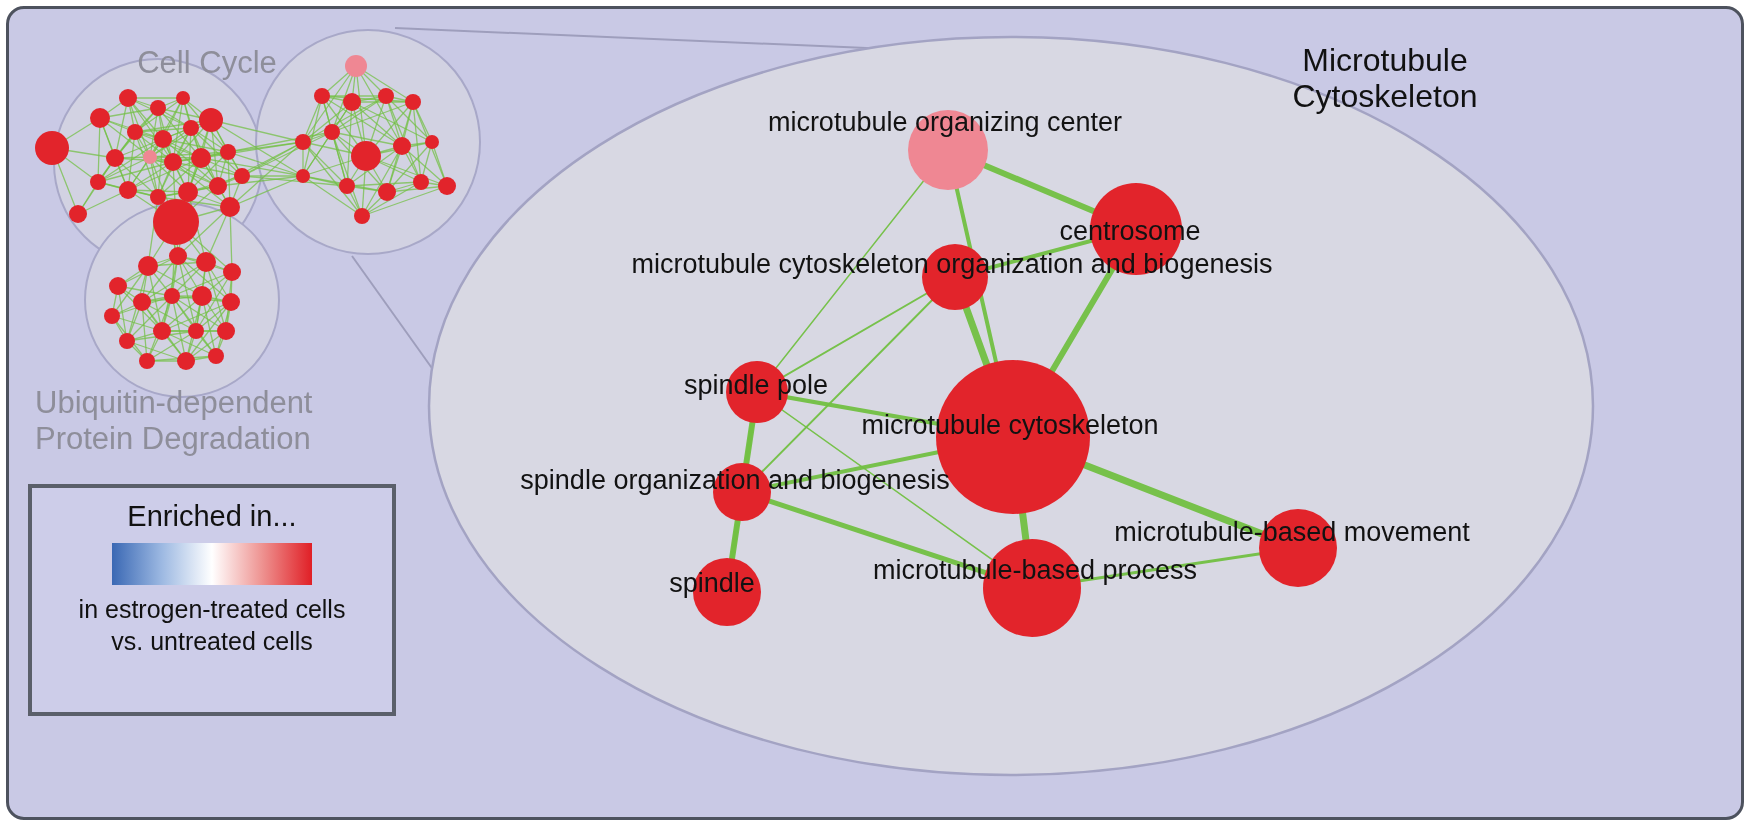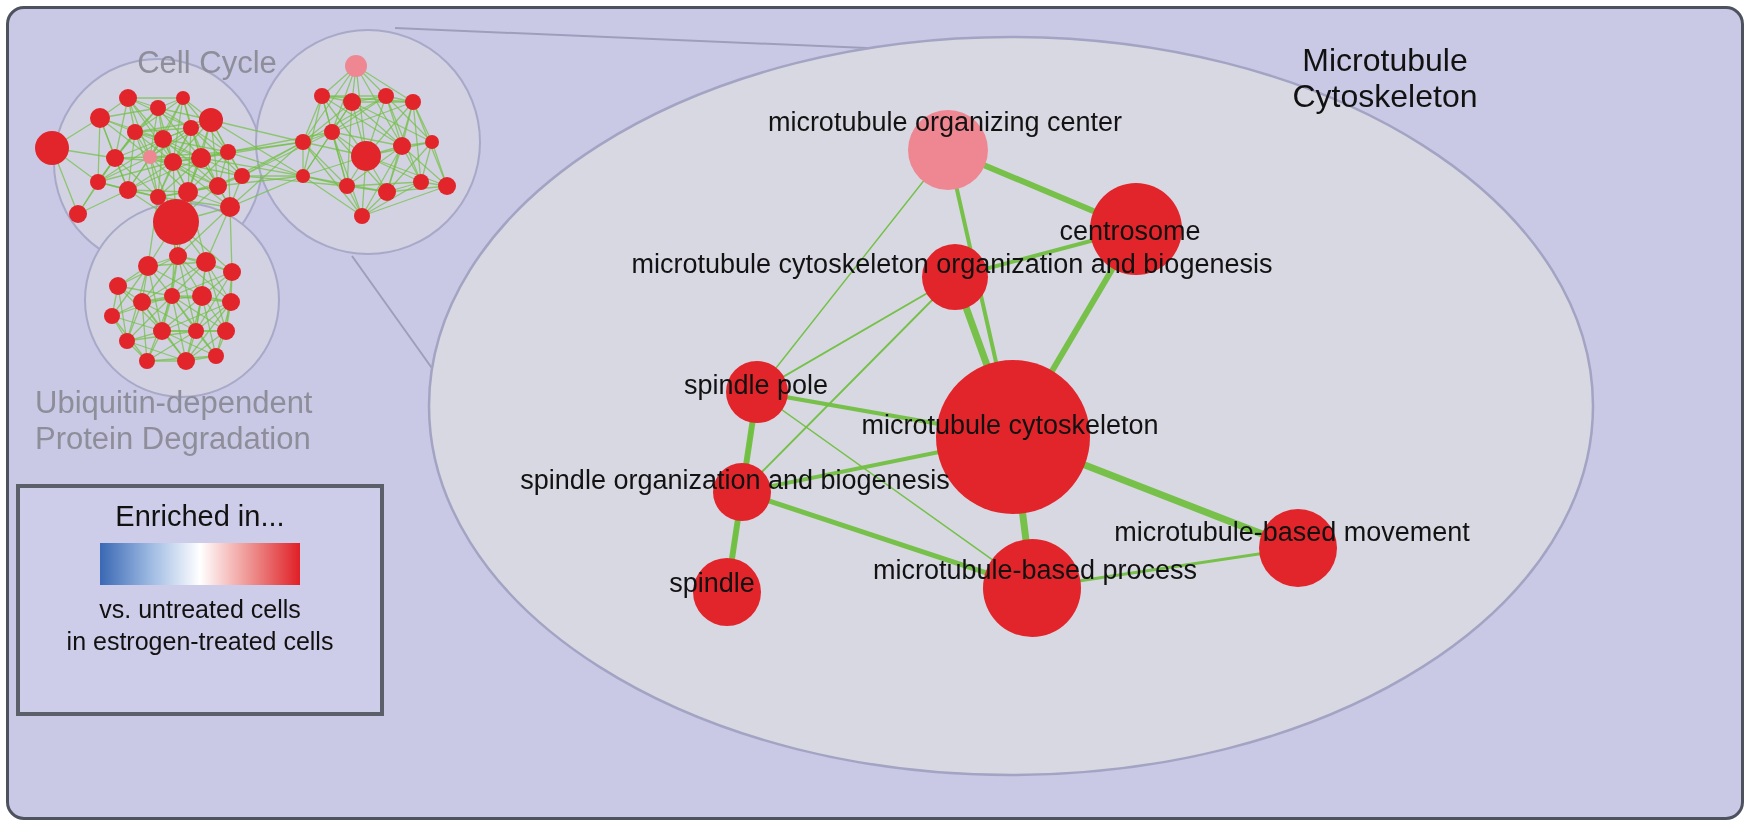--- a/index.html
+++ b/index.html
@@ -21,21 +21,21 @@
     position: absolute;
     left: 0; top: 0;
   }
   text { font-family: "Liberation Sans", sans-serif; }
   .gray-label   { font-size: 31px; fill: #8e8e9a; }
   .black-title  { font-size: 32px; fill: #111111; }
   .detail-label { font-size: 27px; fill: #121212; }
 
   .legend {
     position: absolute;
-    left: 16px; top: 484px;
+    left: 28px; top: 484px;
     width: 368px; height: 232px;
     box-sizing: border-box;
     border: 4px solid #5a5f6a;
     background: #cdcde9;
     display: flex;
     flex-direction: column;
     align-items: center;
     color: #111111;
   }
   .legend-title {
@@ -511,18 +511,18 @@
     <text class="gray-label" x="35" y="413">Ubiquitin-dependent</text>
     <text class="gray-label" x="35" y="449">Protein Degradation</text>
     <text class="black-title" x="1385" y="71" text-anchor="middle">Microtubule</text>
     <text class="black-title" x="1385" y="107" text-anchor="middle">Cytoskeleton</text>
   </svg>
 
   <div class="legend">
     <div class="legend-title">Enriched in...</div>
     <div class="legend-gradient" style="background: linear-gradient(to right, rgb(58, 104, 180) 0%, rgb(157, 185, 226) 25%, rgb(255, 255, 255) 50%, rgb(238, 147, 145) 75%, rgb(224, 31, 38) 100%);"></div>
     <div class="legend-caption">
+      <div>in estrogen-treated cells</div>
       <div>vs. untreated cells</div>
-      <div>in estrogen-treated cells</div>
     </div>
   </div>
 
 </div>
 
 </body></html>

